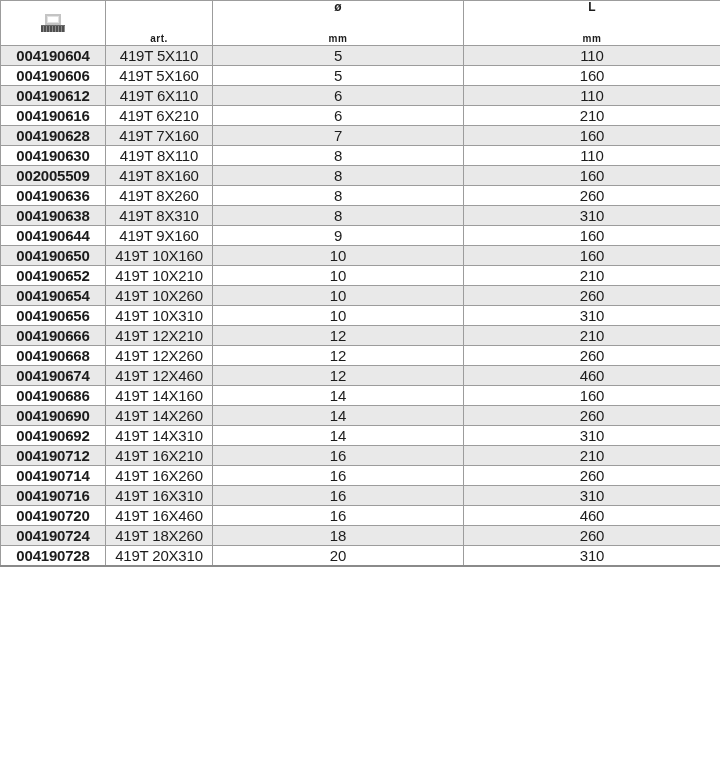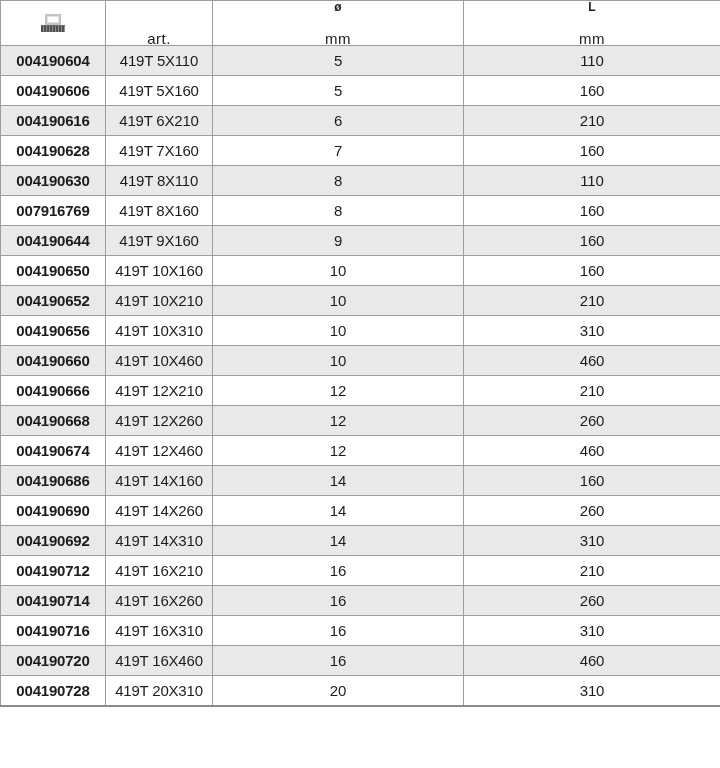--- a/index.html
+++ b/index.html
@@ -22,43 +22,43 @@
     vertical-align: middle;
     white-space: nowrap;
     overflow: hidden;
     color: #1c1c1c;
   }
   .catalog thead th {
     height: 32px;
     background: #ffffff;
     font-weight: bold;
   }
-  .catalog tbody tr { height: 30px; }
+  .catalog tbody tr { height: 20px; }
   .catalog tbody tr:nth-child(odd) td { background: #e9e9e9; }
   .catalog tbody tr:nth-child(even) td { background: #ffffff; }
   .catalog tbody tr:last-child td { border-bottom: 2px solid #8a8a8a; }
 
   td.col-code {
     font-weight: bold;
     font-size: 15px;
     letter-spacing: -0.2px;
   }
   td.col-art, td.col-d, td.col-l {
     font-size: 15px;
     letter-spacing: -0.2px;
   }
   .h-line1 {
     font-size: 12px;
     line-height: 13px;
     font-weight: bold;
   }
   .h-line2 {
-    font-size: 15px;
+    font-size: 10px;
     line-height: 12px;
-    font-weight: normal;
+    font-weight: bold;
     letter-spacing: 0.5px;
     margin-top: 19px;
   }
   
   .ean-icon {
     display: inline-block;
     position: relative;
     width: 24px;
     height: 18px;
     margin-top: 3px;
@@ -121,72 +121,90 @@
         <td class="col-d">5</td>
         <td class="col-l">110</td>
       </tr>
       <tr>
         <td class="col-code">004190606</td>
         <td class="col-art">419T 5X160</td>
         <td class="col-d">5</td>
         <td class="col-l">160</td>
       </tr>
       <tr>
+        <td class="col-code">004190612</td>
+        <td class="col-art">419T 6X110</td>
+        <td class="col-d">6</td>
+        <td class="col-l">110</td>
+      </tr>
+      <tr>
         <td class="col-code">004190616</td>
         <td class="col-art">419T 6X210</td>
         <td class="col-d">6</td>
         <td class="col-l">210</td>
       </tr>
       <tr>
         <td class="col-code">004190628</td>
         <td class="col-art">419T 7X160</td>
         <td class="col-d">7</td>
         <td class="col-l">160</td>
       </tr>
       <tr>
         <td class="col-code">004190630</td>
         <td class="col-art">419T 8X110</td>
         <td class="col-d">8</td>
         <td class="col-l">110</td>
       </tr>
       <tr>
-        <td class="col-code">007916769</td>
+        <td class="col-code">002005509</td>
         <td class="col-art">419T 8X160</td>
         <td class="col-d">8</td>
         <td class="col-l">160</td>
+      </tr>
+      <tr>
+        <td class="col-code">004190636</td>
+        <td class="col-art">419T 8X260</td>
+        <td class="col-d">8</td>
+        <td class="col-l">260</td>
+      </tr>
+      <tr>
+        <td class="col-code">004190638</td>
+        <td class="col-art">419T 8X310</td>
+        <td class="col-d">8</td>
+        <td class="col-l">310</td>
       </tr>
       <tr>
         <td class="col-code">004190644</td>
         <td class="col-art">419T 9X160</td>
         <td class="col-d">9</td>
         <td class="col-l">160</td>
       </tr>
       <tr>
         <td class="col-code">004190650</td>
         <td class="col-art">419T 10X160</td>
         <td class="col-d">10</td>
         <td class="col-l">160</td>
       </tr>
       <tr>
         <td class="col-code">004190652</td>
         <td class="col-art">419T 10X210</td>
         <td class="col-d">10</td>
         <td class="col-l">210</td>
       </tr>
       <tr>
+        <td class="col-code">004190654</td>
+        <td class="col-art">419T 10X260</td>
+        <td class="col-d">10</td>
+        <td class="col-l">260</td>
+      </tr>
+      <tr>
         <td class="col-code">004190656</td>
         <td class="col-art">419T 10X310</td>
         <td class="col-d">10</td>
         <td class="col-l">310</td>
-      </tr>
-      <tr>
-        <td class="col-code">004190660</td>
-        <td class="col-art">419T 10X460</td>
-        <td class="col-d">10</td>
-        <td class="col-l">460</td>
       </tr>
       <tr>
         <td class="col-code">004190666</td>
         <td class="col-art">419T 12X210</td>
         <td class="col-d">12</td>
         <td class="col-l">210</td>
       </tr>
       <tr>
         <td class="col-code">004190668</td>
         <td class="col-art">419T 12X260</td>
@@ -235,19 +253,25 @@
         <td class="col-d">16</td>
         <td class="col-l">310</td>
       </tr>
       <tr>
         <td class="col-code">004190720</td>
         <td class="col-art">419T 16X460</td>
         <td class="col-d">16</td>
         <td class="col-l">460</td>
       </tr>
       <tr>
+        <td class="col-code">004190724</td>
+        <td class="col-art">419T 18X260</td>
+        <td class="col-d">18</td>
+        <td class="col-l">260</td>
+      </tr>
+      <tr>
         <td class="col-code">004190728</td>
         <td class="col-art">419T 20X310</td>
         <td class="col-d">20</td>
         <td class="col-l">310</td>
       </tr>
     </tbody>
 </table>
 
 </body></html>

